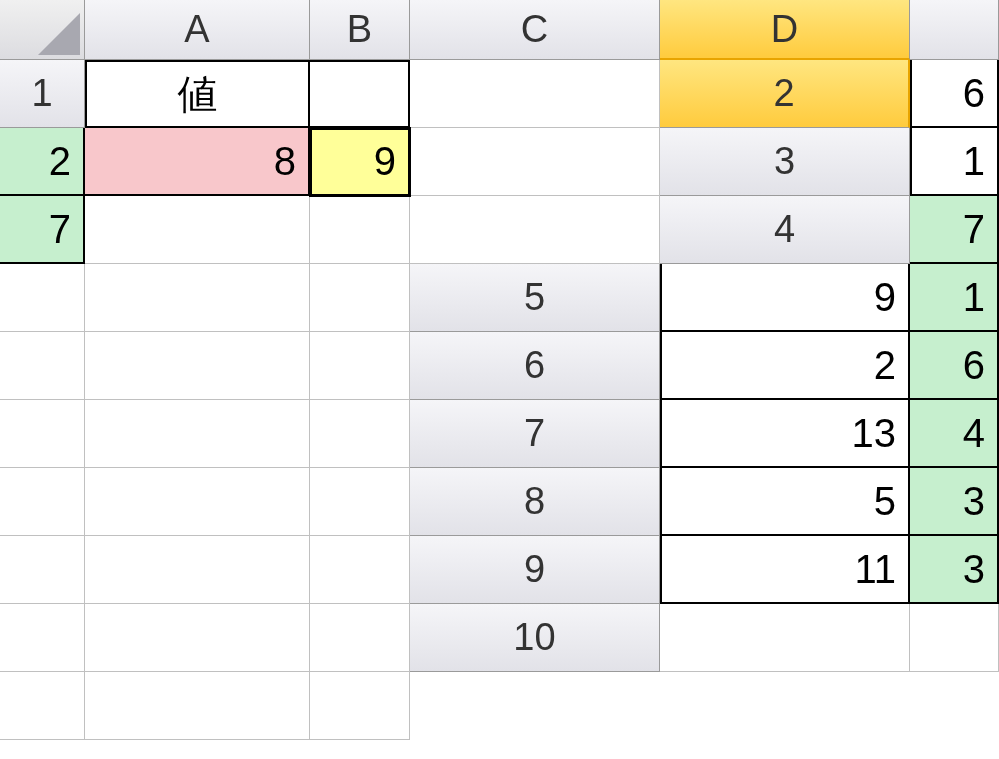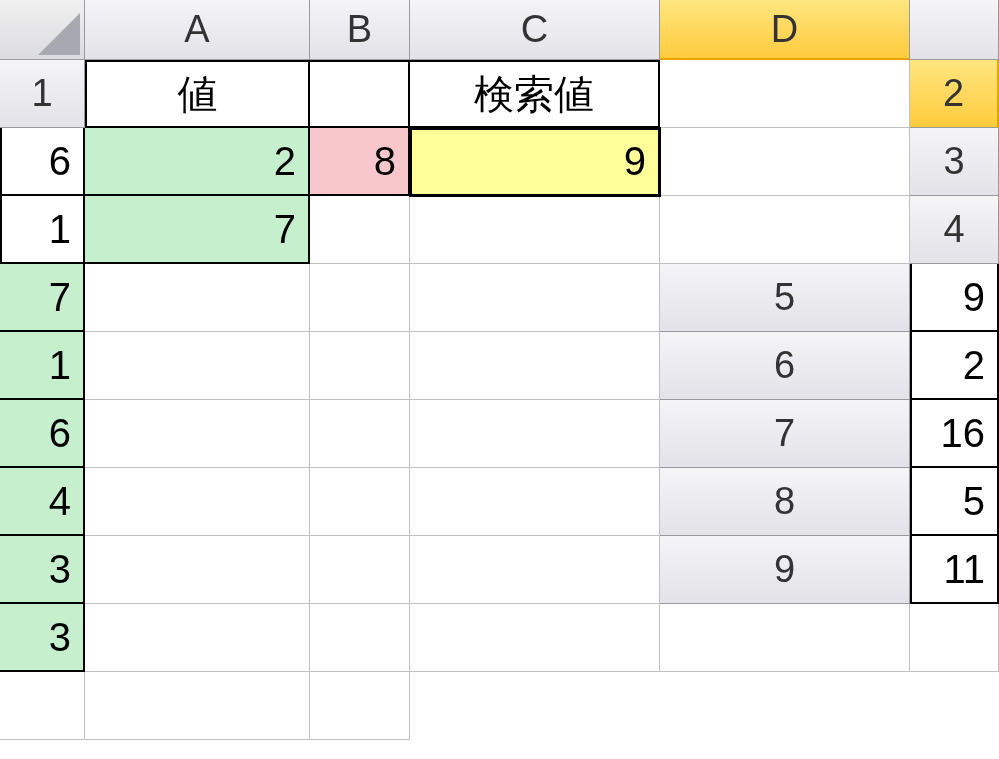--- a/index.html
+++ b/index.html
@@ -111,21 +111,20 @@
   <div class="cell corner"></div>
   <div class="cell col-header">A</div>
   <div class="cell col-header">B</div>
   <div class="cell col-header">C</div>
   <div class="cell col-header selected">D</div>
   <div class="cell col-header"></div>
 
   <div class="cell row-header">1</div>
   <div class="cell data-cell text-center bordered bordered-top bordered-left">値</div>
   <div class="cell data-cell bordered bordered-top"></div>
-  <div class="cell data-cell text-center bordered bordered-top">検索値</div>
   <div class="cell data-cell"></div>
 
   <div class="cell row-header selected">2</div>
   <div class="cell data-cell text-right bordered bordered-left">6</div>
   <div class="cell data-cell text-right bordered fill-green">2</div>
   <div class="cell data-cell text-right bordered fill-pink">8</div>
   <div class="cell data-cell text-right bordered fill-yellow active-cell">9</div>
   <div class="cell data-cell"></div>
 
   <div class="cell row-header">3</div>
@@ -149,38 +148,39 @@
   <div class="cell data-cell"></div>
 
   <div class="cell row-header">6</div>
   <div class="cell data-cell text-right bordered bordered-left">2</div>
   <div class="cell data-cell text-right bordered fill-green">6</div>
   <div class="cell data-cell"></div>
   <div class="cell data-cell"></div>
   <div class="cell data-cell"></div>
 
   <div class="cell row-header">7</div>
-  <div class="cell data-cell text-right bordered bordered-left">16</div>
+  <div class="cell data-cell text-right bordered bordered-left">13</div>
   <div class="cell data-cell text-right bordered fill-green">4</div>
   <div class="cell data-cell"></div>
   <div class="cell data-cell"></div>
   <div class="cell data-cell"></div>
 
   <div class="cell row-header">8</div>
   <div class="cell data-cell text-right bordered bordered-left">5</div>
   <div class="cell data-cell text-right bordered fill-green">3</div>
   <div class="cell data-cell"></div>
   <div class="cell data-cell"></div>
   <div class="cell data-cell"></div>
 
   <div class="cell row-header">9</div>
   <div class="cell data-cell text-right bordered bordered-left">11</div>
   <div class="cell data-cell text-right bordered fill-green">3</div>
   <div class="cell data-cell"></div>
   <div class="cell data-cell"></div>
   <div class="cell data-cell"></div>
 
+  <div class="cell row-header">10</div>
   <div class="cell data-cell"></div>
   <div class="cell data-cell"></div>
   <div class="cell data-cell"></div>
   <div class="cell data-cell"></div>
   <div class="cell data-cell"></div>
 </div>
 
 </body></html>

